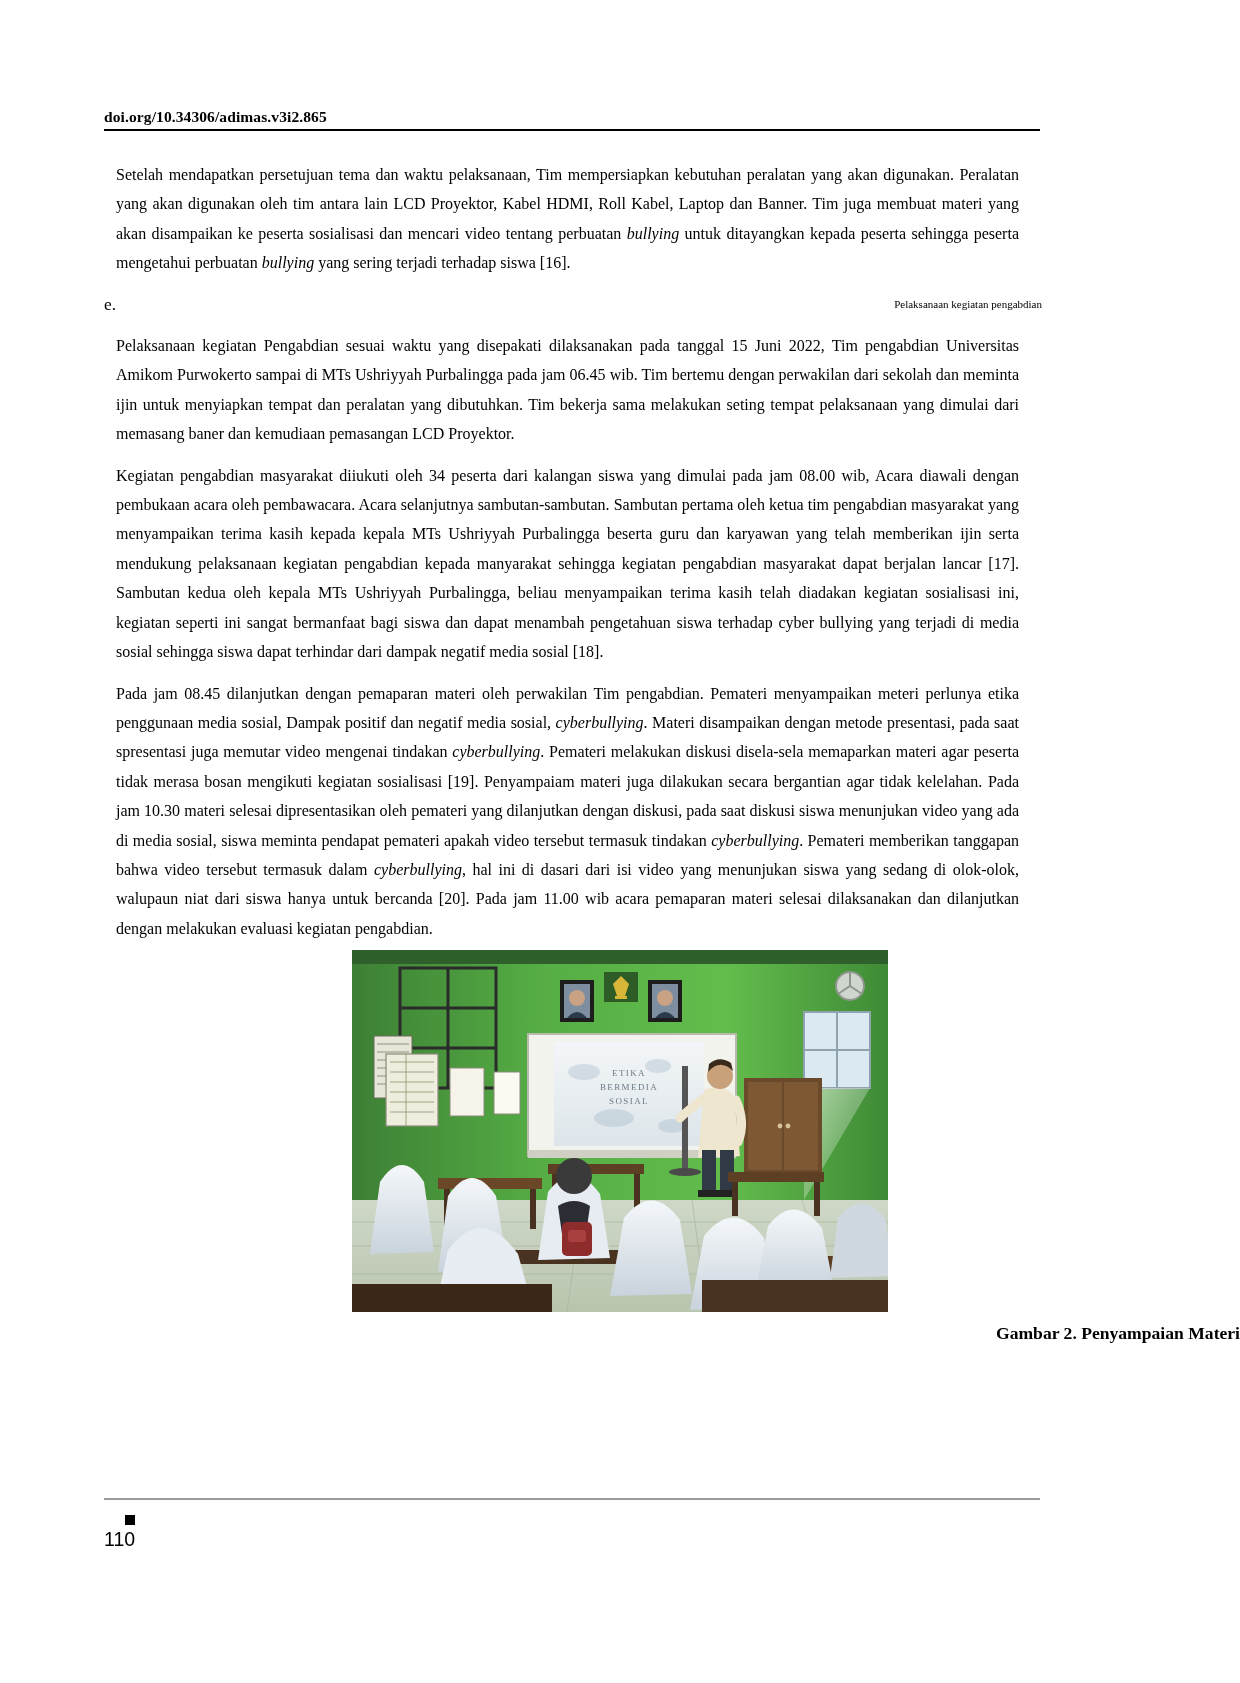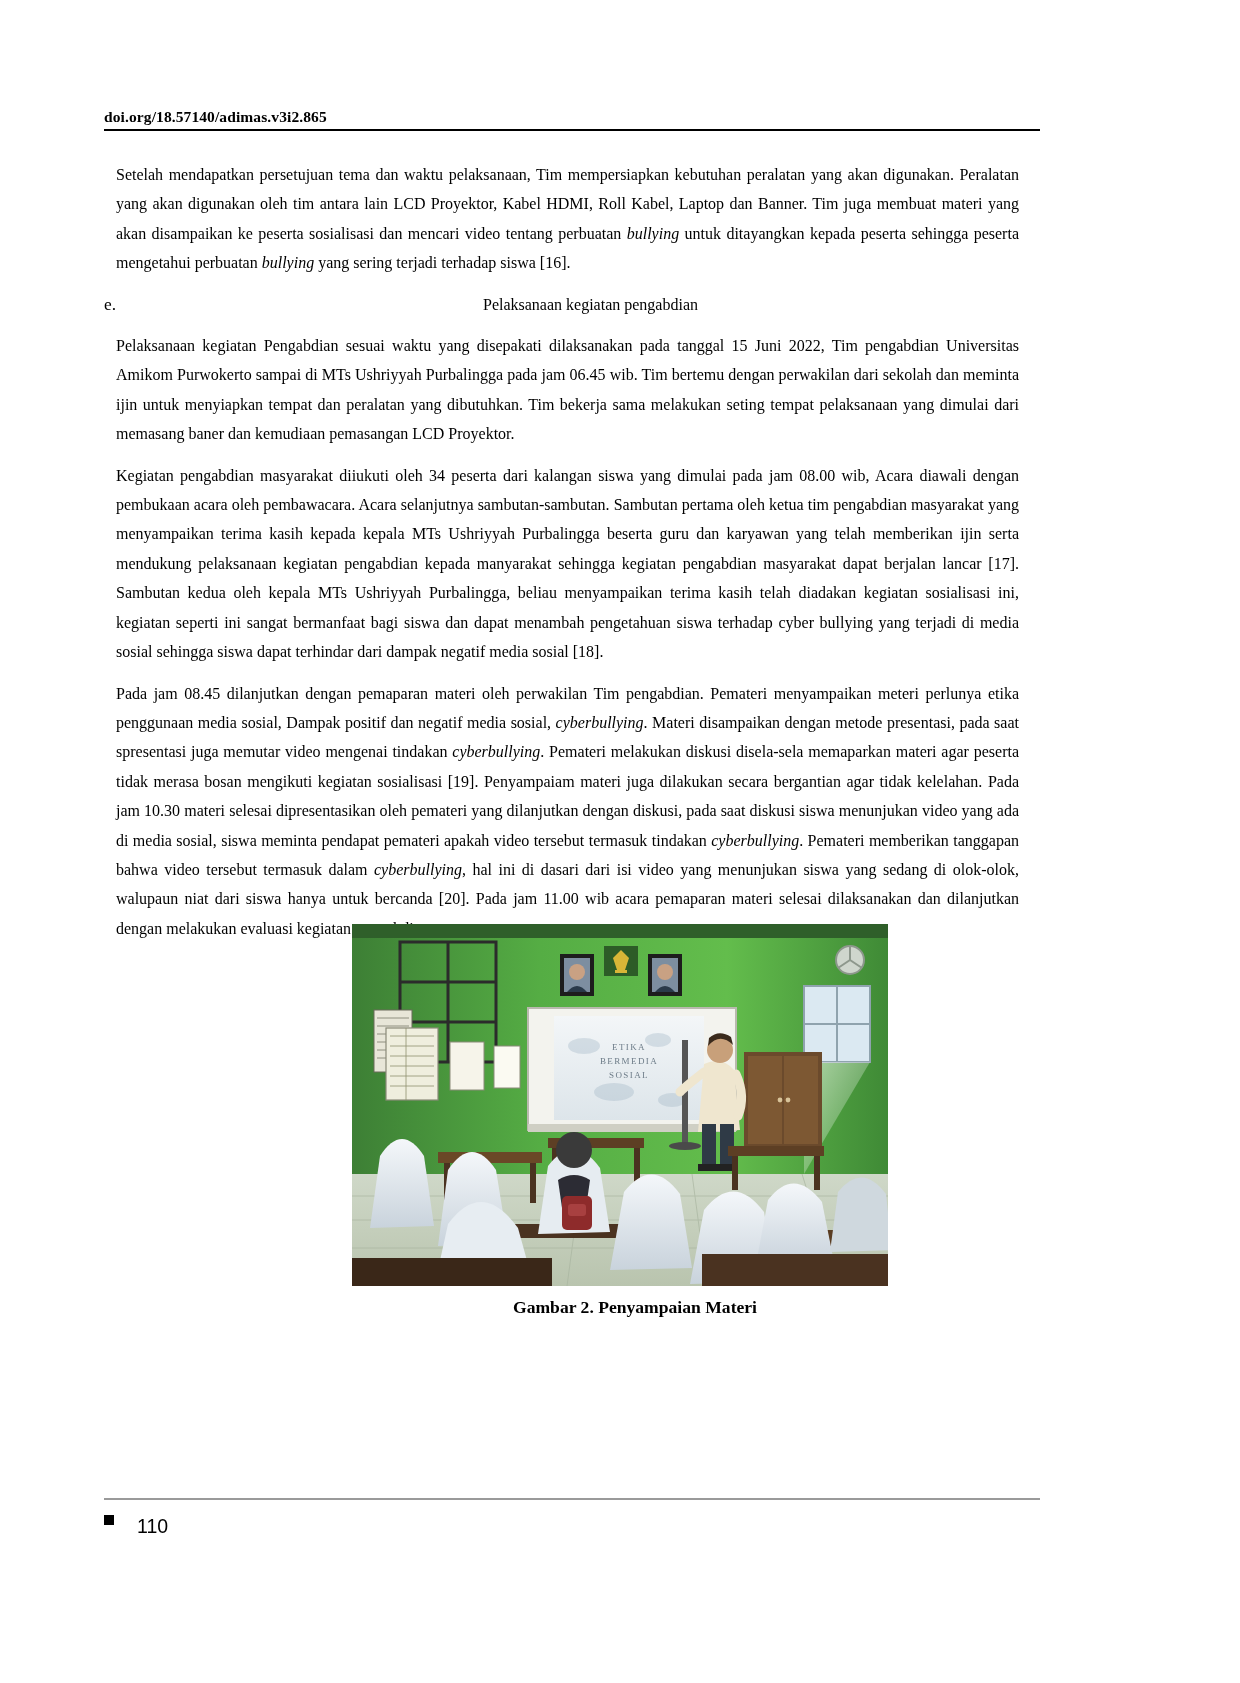--- a/index.html
+++ b/index.html
@@ -54,30 +54,30 @@
     margin:0;
   }
   .listitem .marker {
     width:35px;
     flex:0 0 35px;
     font-size:17.4px;
     line-height:29.4px;
   }
   .listitem .itemtext {
     flex:1 1 auto;
-    font-size:16px;
+    font-size:11px;
     line-height:29.4px;
-    text-align:center;
+    text-align:right;
   }
 
   
   .figure-wrap {
     position:absolute;
-    left:0; right:0; top:924px;
-    text-align:center;
+    left:0; right:0; top:950px;
+    text-align:right;
   }
   .photo {
     width:536px; height:362px;
     margin:0 auto;
     position:relative;
     overflow:hidden;
     background:#2e6b2a;
     display:block;
   }
   .fig-caption {
@@ -106,36 +106,37 @@
   .footer-title {
     font-family:"Liberation Sans", sans-serif;
     font-style:italic;
     font-size:19.5px;
     letter-spacing:.2px;
   }
   .footer-page {
     font-family:"Liberation Sans", sans-serif;
     font-size:19.5px;
     display:flex;
-    align-items:flex-start;
-    gap:23px;
+    align-items:flex-end;
+    gap:3px;
+    flex-direction:column;
   }
   .sq {
     display:inline-block;
     width:10px; height:10px;
     background:#000;
   }
 </style>
 </head>
 <body>
 
 <div class="page">
 
   <div class="header">
-    <div class="header-doi">doi.org/18.57140/adimas.v3i2.865</div>
+    <div class="header-doi">doi.org/10.34306/adimas.v3i2.865</div>
     <div class="header-rule"></div>
   </div>
 
   <div class="content">
 
     <p class="para indented"><span>Setelah mendapatkan persetujuan tema dan waktu pelaksanaan, Tim mempersiapkan kebutuhan peralatan yang akan digunakan. Peralatan yang akan digunakan oleh tim antara lain LCD Proyektor, Kabel HDMI, Roll Kabel, Laptop dan Banner. Tim juga membuat materi yang akan disampaikan ke peserta sosialisasi dan mencari video tentang perbuatan </span><i>bullying</i><span> untuk ditayangkan kepada peserta sehingga peserta mengetahui perbuatan </span><i>bullying</i><span> yang sering terjadi terhadap siswa [16].</span></p>
 
     <div class="listitem">
       <div class="marker">e.</div>
       <div class="itemtext">Pelaksanaan kegiatan pengabdian</div>

